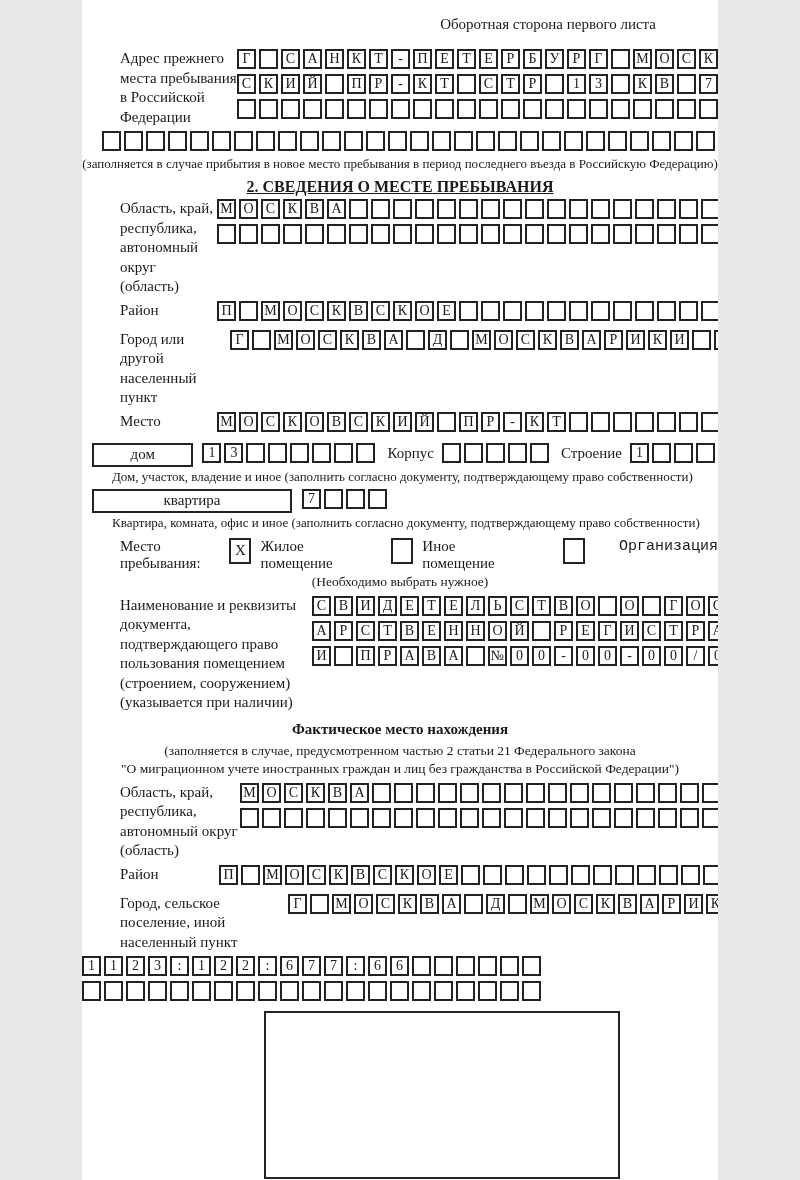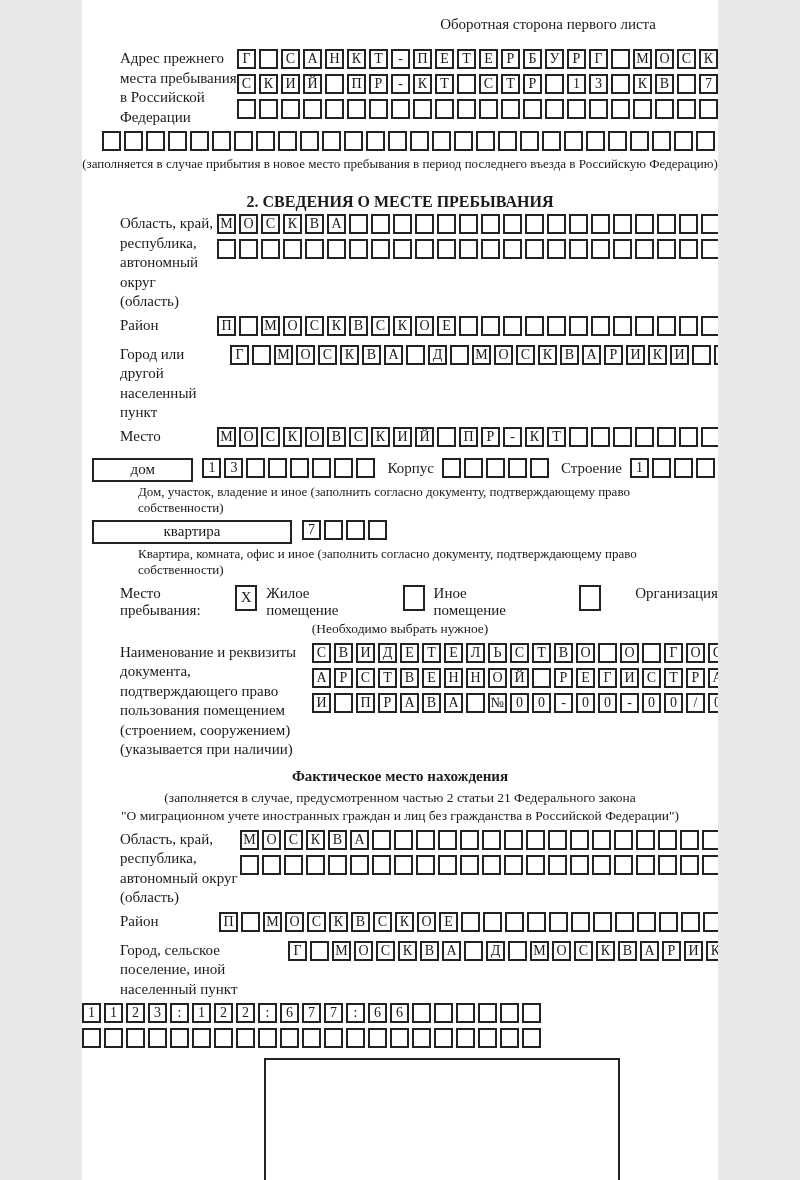--- a/index.html
+++ b/index.html
@@ -16,23 +16,23 @@
   .rowscol { flex: 0 0 auto; }
 
   .boxes { display: flex; flex-wrap: nowrap; margin-bottom: 5px; }
   .cell {
     flex: 0 0 auto; width: 19px; height: 20px; border: 2px solid #222;
     margin-right: 3px; display: inline-flex; align-items: center; justify-content: center;
     font-size: 14px; line-height: 1; background: #fff;
   }
   .caption { font-size: 13px; margin-bottom: 4px; }
   .caption.center { text-align: center; }
-  .caption.indent { padding-left: 56px; }
-
-  .sec-title { text-align: center; font-weight: bold; font-size: 16px; margin: 21px 0 3px 0; }
+  .caption.indent { padding-left: 30px; }
+
+  .sec-title { text-align: center; font-weight: bold; font-size: 16px; margin: 6px 0 3px 0; text-decoration: underline; }
   .sub-title { text-align: center; font-weight: bold; font-size: 15px; margin: 8px 0 4px 0; }
   .note-line { text-align: center; font-size: 13.5px; line-height: 18px; }
 
   .house-row { display: flex; align-items: flex-start; margin: 6px 0 2px 0; padding-left: 10px; }
   .widebox {
     height: 24px; border: 2px solid #222; display: inline-flex;
     align-items: center; justify-content: center; font-size: 15px; background:#fff;
   }
   .w-dom { width: 166px; margin-right: 9px; text-align: center; }
   .w-kv  { width: 200px; margin-right: 10px; }
@@ -40,21 +40,21 @@
 
   .apt-row { display: flex; align-items: flex-start; margin: 4px 0 2px 0; padding-left: 10px; }
 
   .stay-type { display: flex; align-items: flex-start; padding-left: 38px; margin: 7px 0 2px 0; }
   .cbox {
     flex: 0 0 auto; width: 22px; height: 26px; border: 2px solid #222;
     display: inline-flex; align-items: center; justify-content: center;
     font-size: 15px; background: #fff;
   }
   .opt { margin: 0 0 0 9px; }
-  .g1 { margin-left: 34px; } .g2 { margin-left: 52px; } .g3 { margin-left: 34px; }
+  .g1 { margin-left: 34px; } .g2 { margin-left: 52px; } .g3 { margin-left: 34px; font-family: Liberation Mono, monospace; }
 
   .cad-right { display: flex; flex-direction: column; }
   .stamp-wrap { margin-left: 170px; width: 380px; text-align: center; margin-top: 5px; }
   .stamp-box { width: 356px; height: 168px; border: 2px solid #222; margin: 0 auto 6px auto; background:#fff; }
   .stamp-caption { font-size: 13.5px; line-height: 17.5px; text-align: center; }
 
   
   .lc-prev { width: 155px; }
   .lc-reg  { width: 135px; }
   .lc-dist { width: 135px; }

